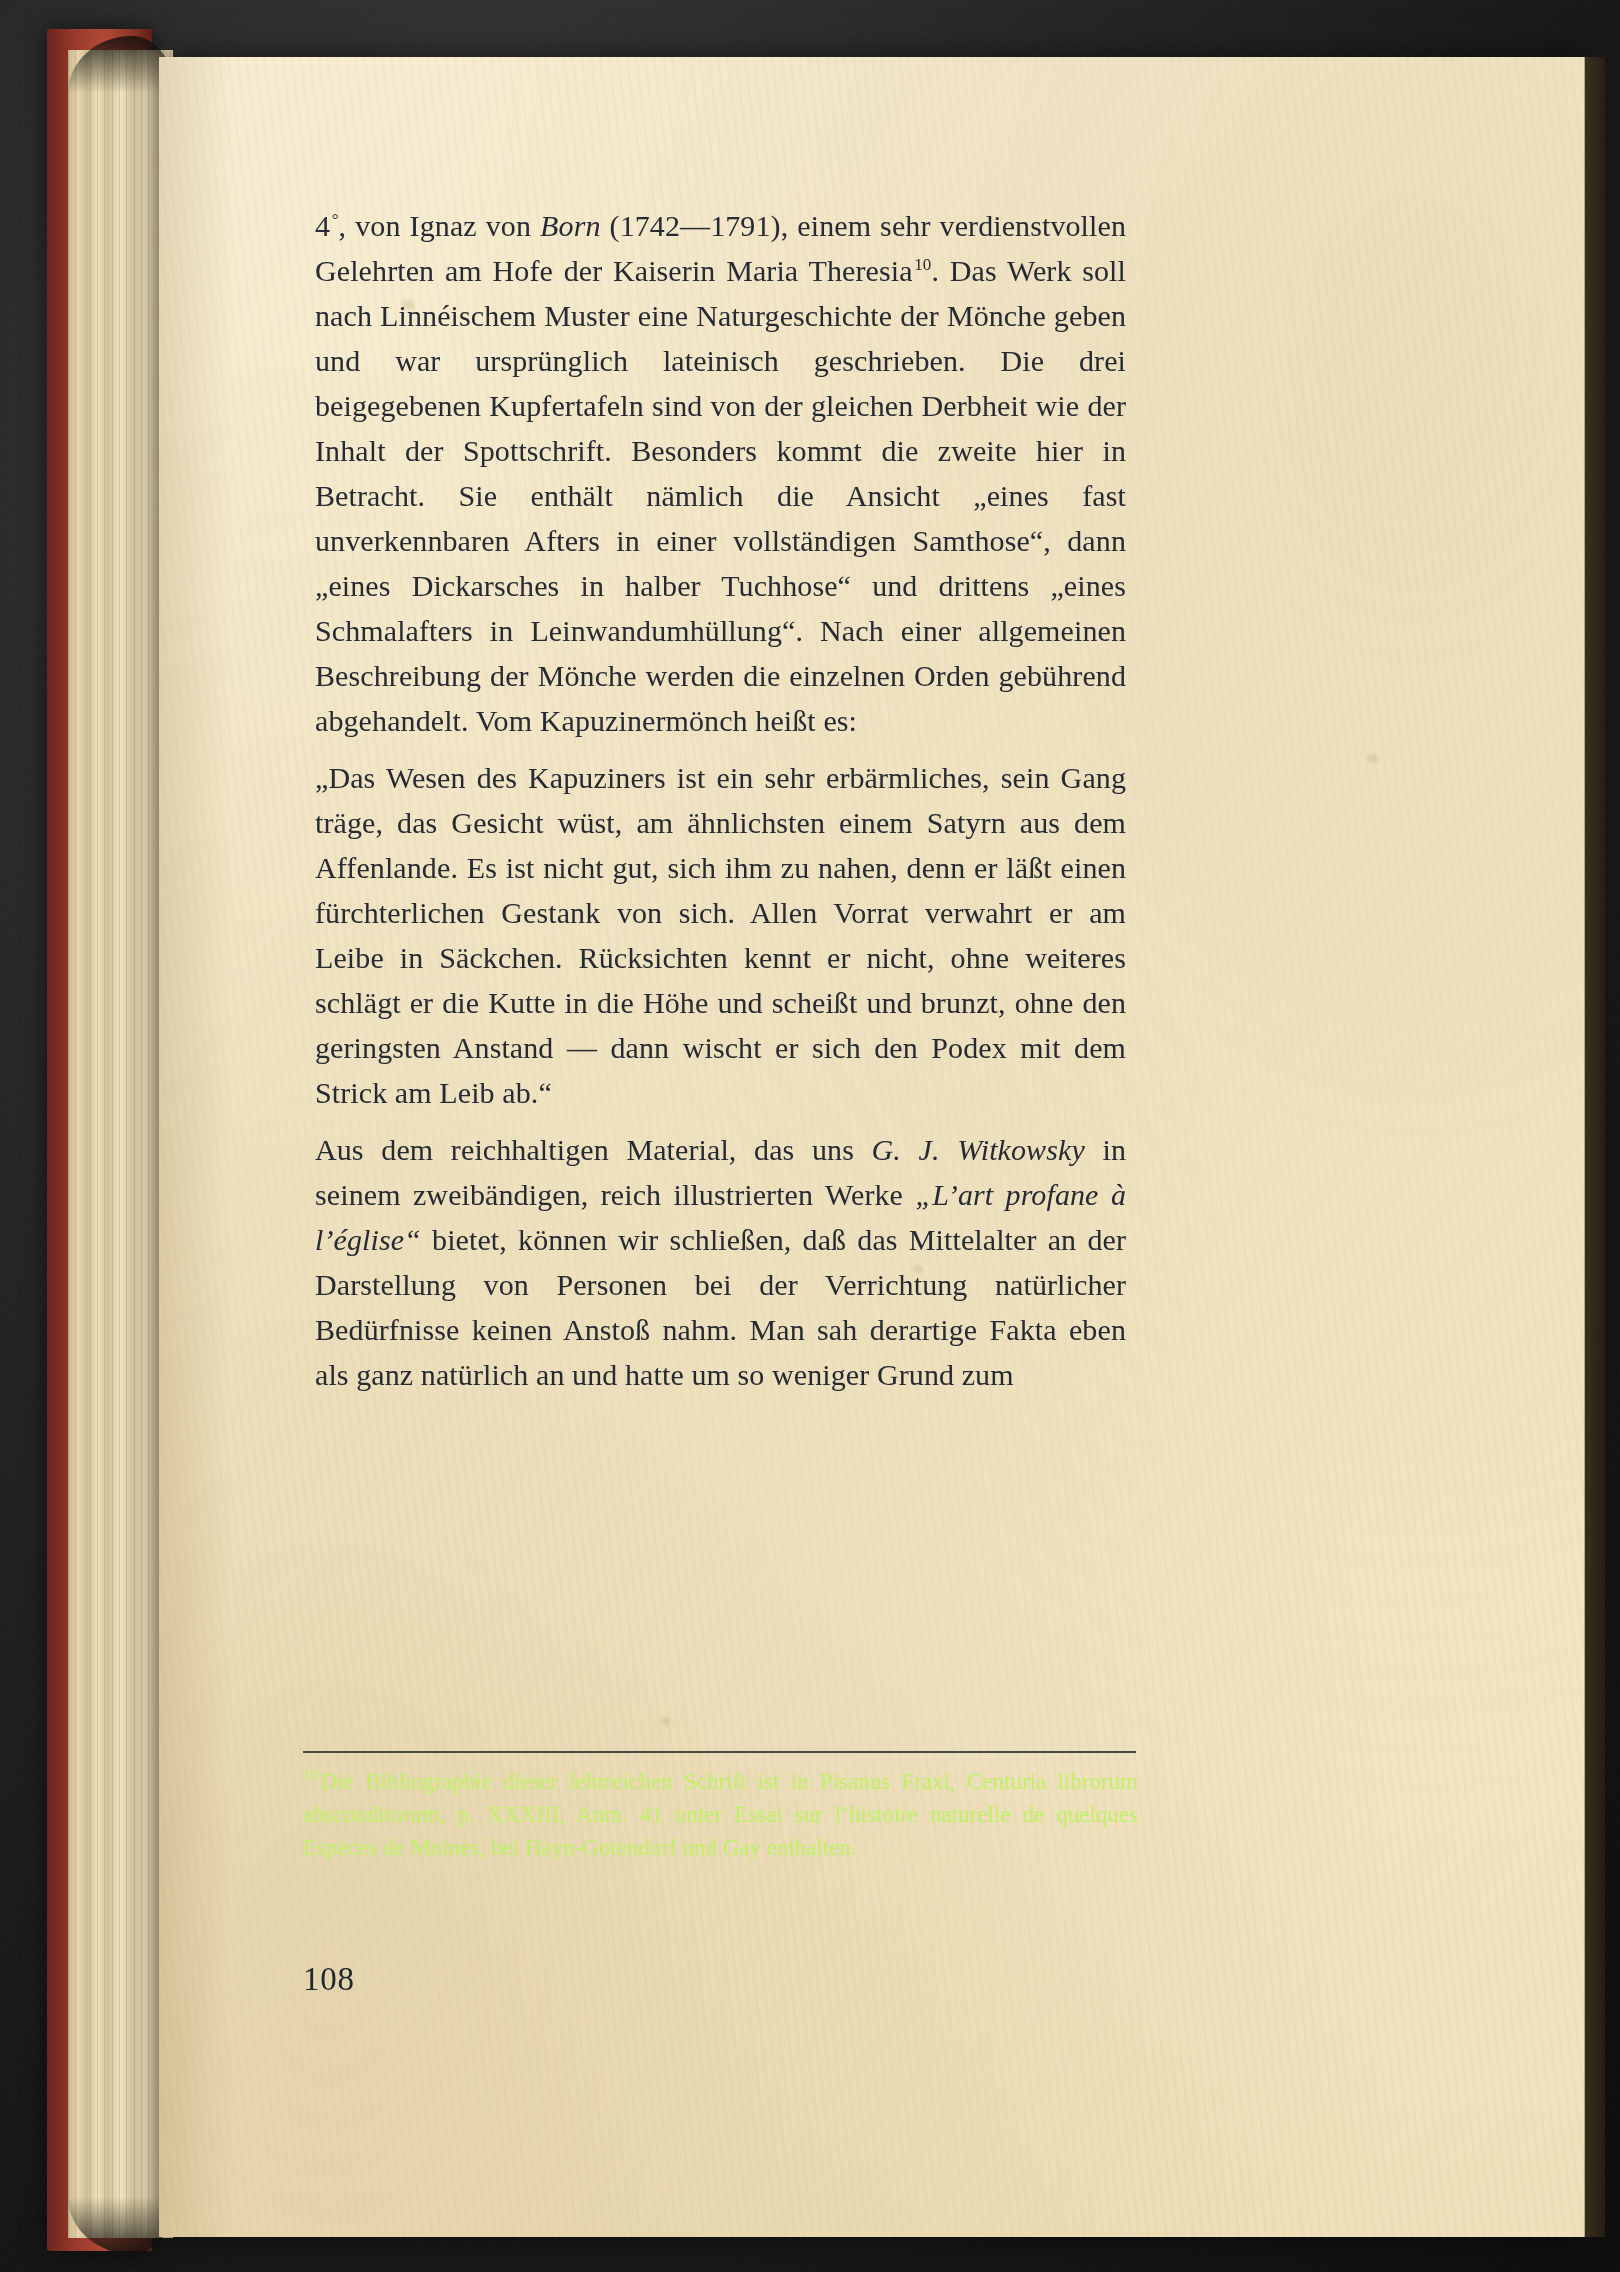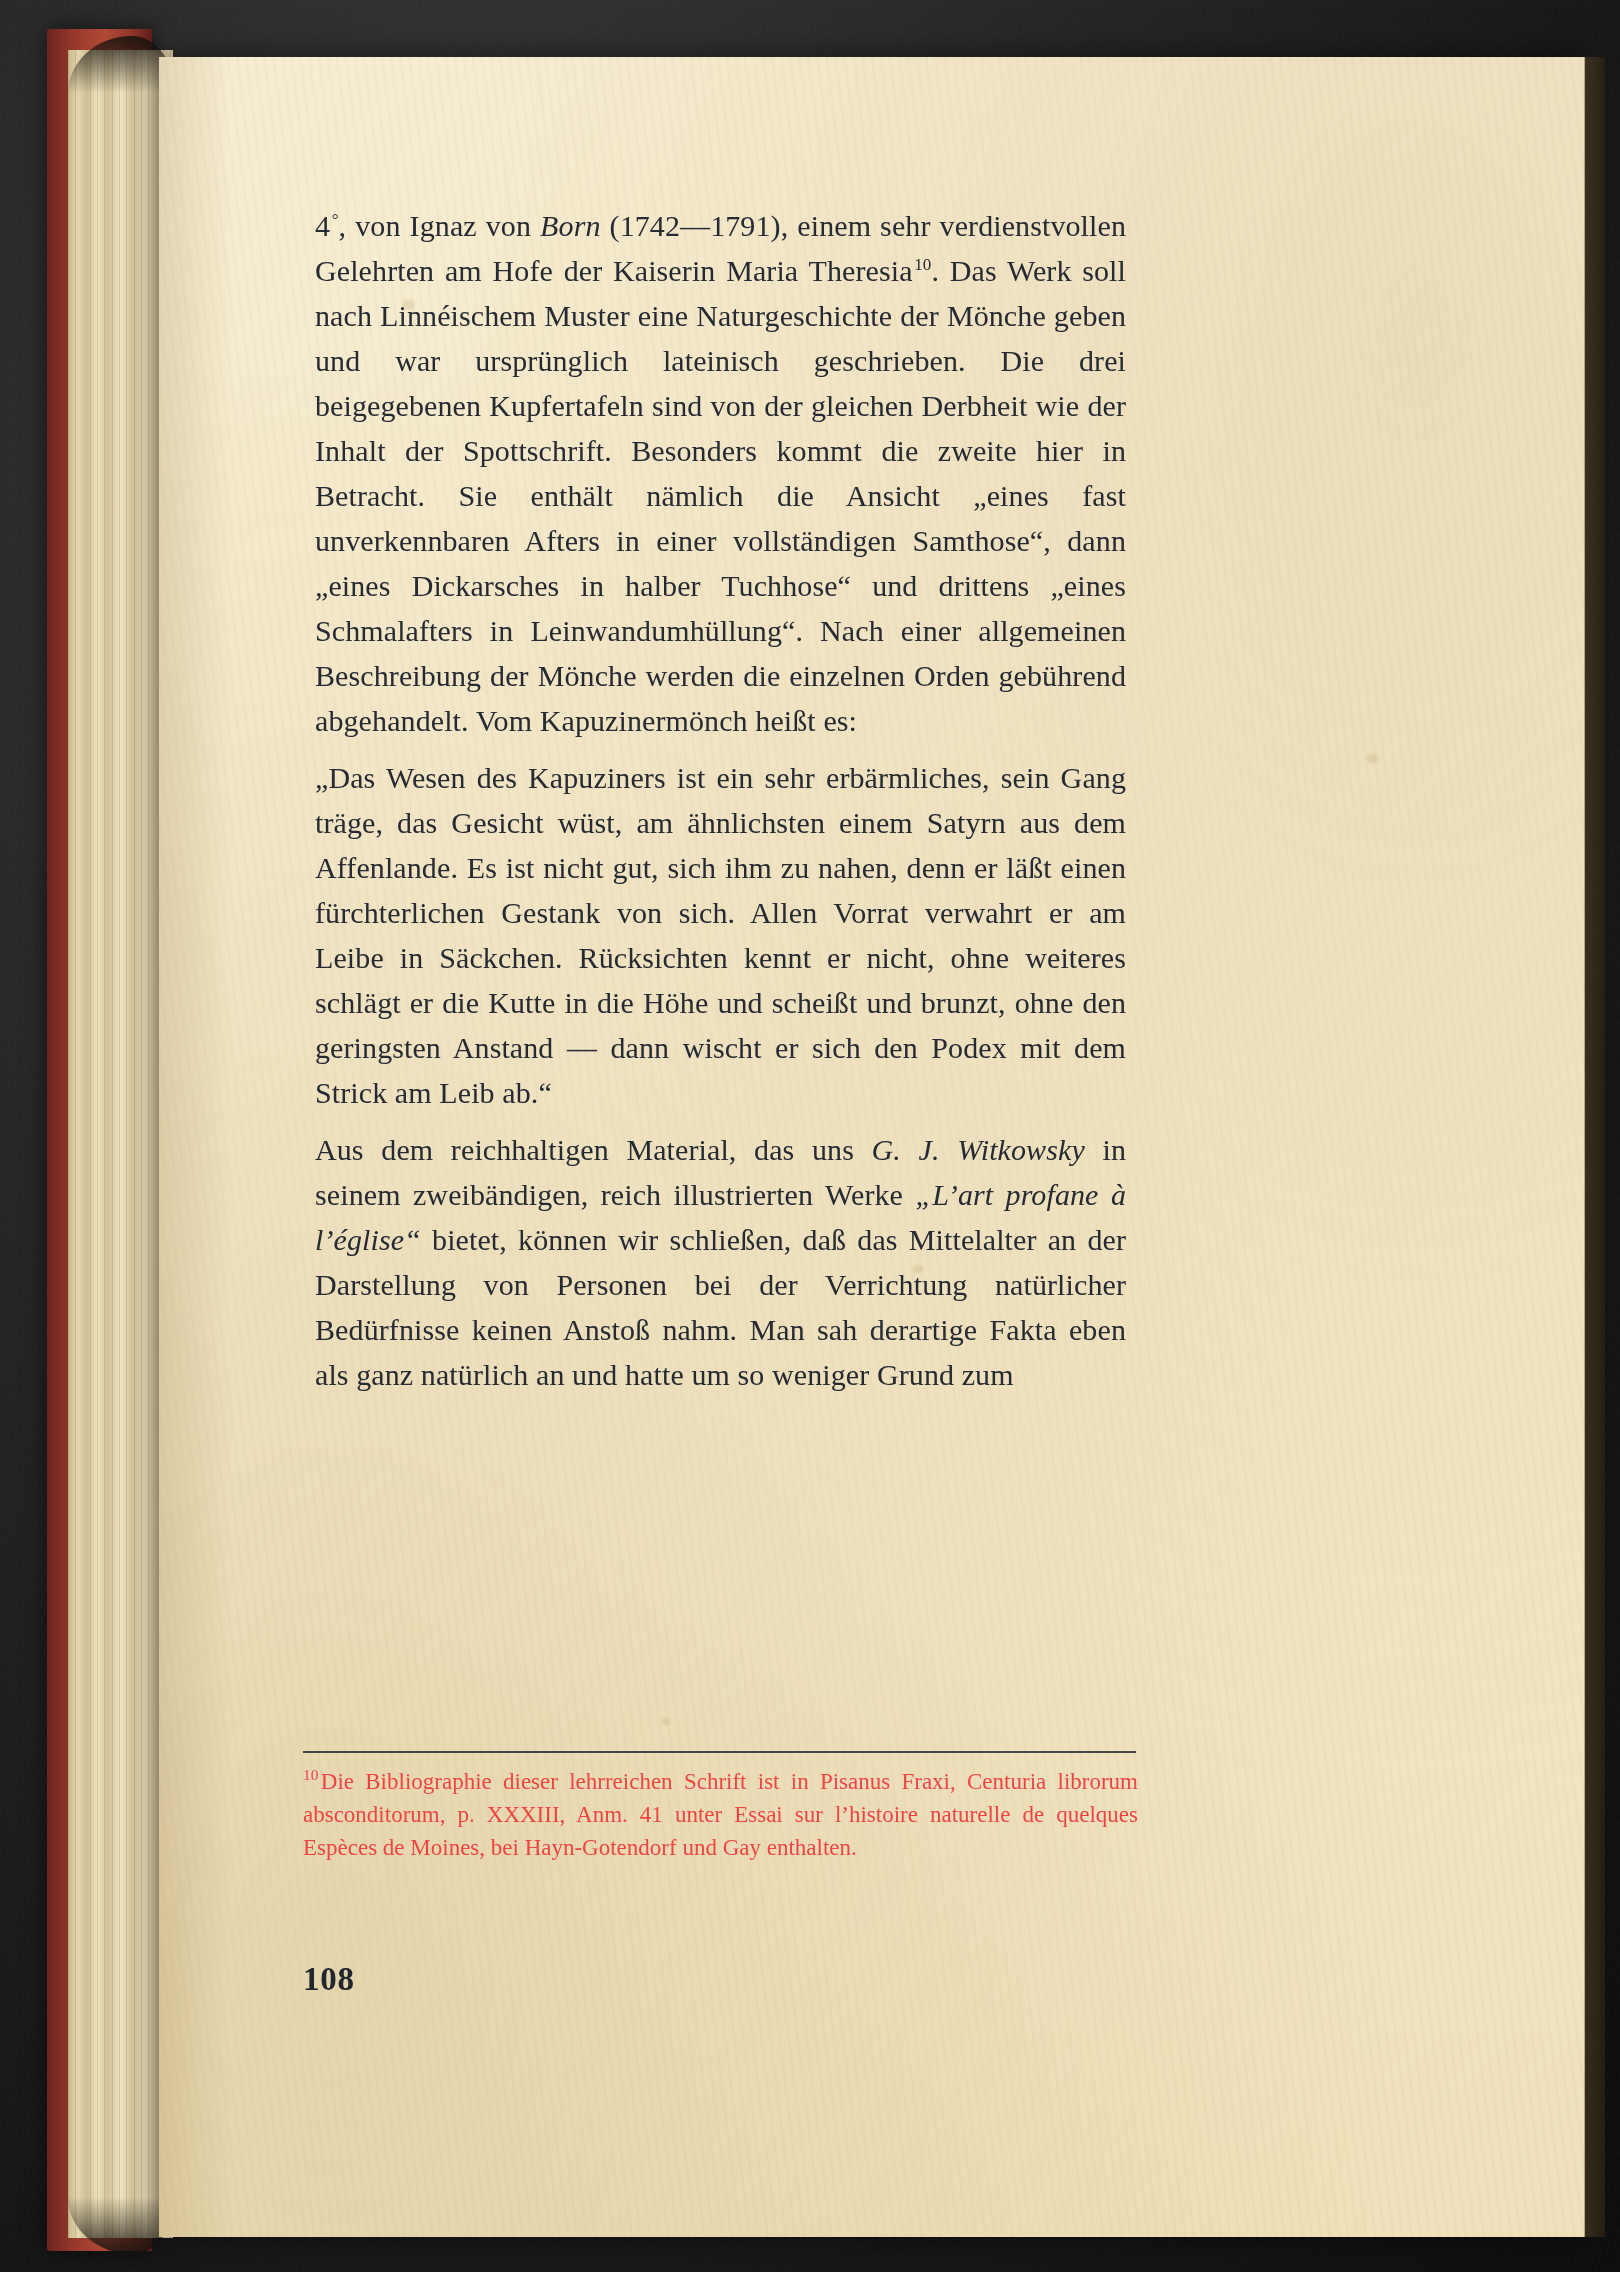--- a/index.html
+++ b/index.html
@@ -146,38 +146,38 @@
   }
 
   .footnote {
     position: absolute;
     left: 303px;
     top: 1765px;
     width: 835px;
     margin: 0;
     font-size: 23px;
     line-height: 33px;
-    color: #ef4444;
+    color: #bef264;
     text-align: justify;
   }
   .footnote sup.fnmark {
     font-size: 15.4px;
     vertical-align: super;
     line-height: 0;
     margin-right: 2.4px;
   }
 
   .folio {
     position: absolute;
     left: 303px;
     top: 1961px;
     font-size: 33px;
     letter-spacing: 0.8px;
     color: #22262e;
-    font-weight: 700;
+    font-weight: 400;
   }
 
   
   .spot {
     position: absolute;
     border-radius: 50%;
     background: rgba(170,140,85,.20);
     filter: blur(1.6px);
     pointer-events: none;
   }

